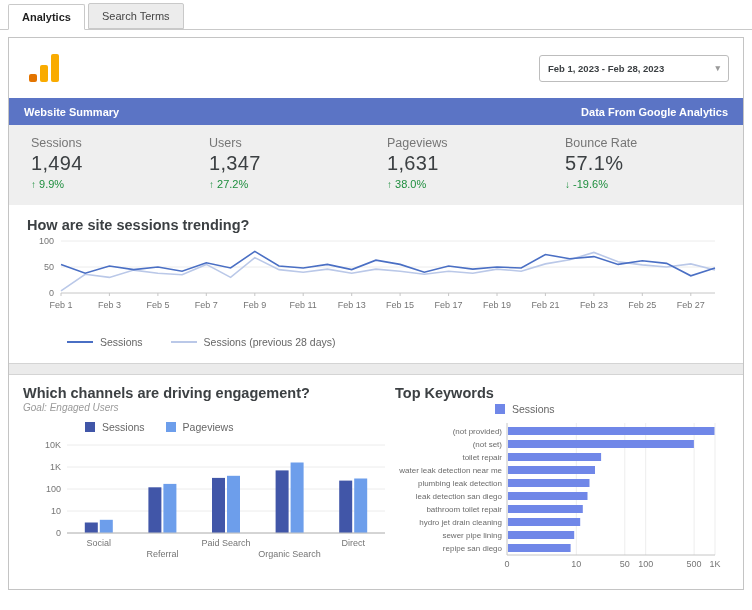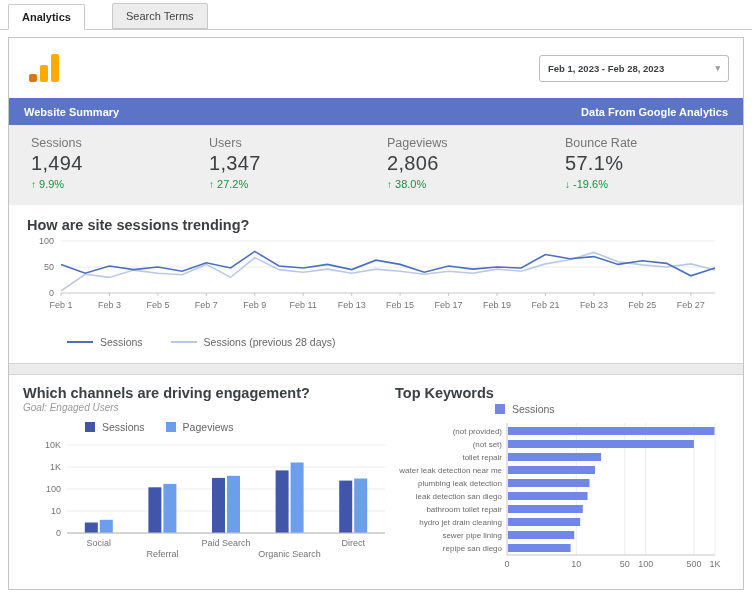--- a/index.html
+++ b/index.html
@@ -1,19 +1,19 @@
 <!DOCTYPE html>
 <html style="--banner-blue: #5b74c5; --delta-green: #1e8e3e; --scorecard-bg: #efefef; --sessions-line: #4a6fc4; --previous-line: #bac8e8; --bar-dark: #4156a8; --bar-light: #6d9eeb; --keyword-bar: #7087e8; --logo-amber: #f9ab00; --logo-orange: #e37400;"><head>
 <meta charset="utf-8">
 <style>
   * { box-sizing: border-box; margin: 0; padding: 0; }
   html,body { width:752px; height:610px; background:#fff; font-family:"Liberation Sans", sans-serif; overflow:hidden; }
 
   
-  .tabs { display:flex; align-items:flex-end; height:30px; padding:4px 0 0 8px; border-bottom:1px solid #c9c9c9; background:#fff;gap:24px; }
+  .tabs { display:flex; align-items:flex-end; height:30px; padding:4px 0 0 8px; border-bottom:1px solid #c9c9c9; background:#fff; }
   .tab { font-size:11px; padding:6px 13px 6px; border:1px solid #c9c9c9; border-radius:2px 2px 0 0; margin-right:3px; cursor:pointer; color:#444; background:#ececec; white-space:nowrap; }
   .tab.active { background:#fff; border-bottom:1px solid #fff; margin-bottom:-1px; font-weight:700; color:#1f1f1f; position:relative; z-index:2; }
 
   
   .report { margin:7px 8px 0 8px; width:736px; border:1px solid #c4c4c4; background:#ebebeb; }
   .card { background:#fff; }
   .top-card { border-bottom:1px solid #d4d4d4; }
   .card-gap { height:10px; }
   .bottom-card { border-top:1px solid #d4d4d4; display:flex; padding:10px 8px 6px 14px; }
 
@@ -97,21 +97,21 @@
         <div class="sc-value">1,494</div>
         <div class="sc-delta"><span class="arrow">↑</span> <span>9.9%</span></div>
       </div>
       <div class="scorecard">
         <div class="sc-label">Users</div>
         <div class="sc-value">1,347</div>
         <div class="sc-delta"><span class="arrow">↑</span> <span>27.2%</span></div>
       </div>
       <div class="scorecard">
         <div class="sc-label">Pageviews</div>
-        <div class="sc-value">2,806</div>
+        <div class="sc-value">1,631</div>
         <div class="sc-delta"><span class="arrow">↑</span> <span>38.0%</span></div>
       </div>
       <div class="scorecard">
         <div class="sc-label">Bounce Rate</div>
         <div class="sc-value">57.1%</div>
         <div class="sc-delta"><span class="arrow">↓</span> <span>-19.6%</span></div>
       </div>
     </div>
 
     <div class="trend">

